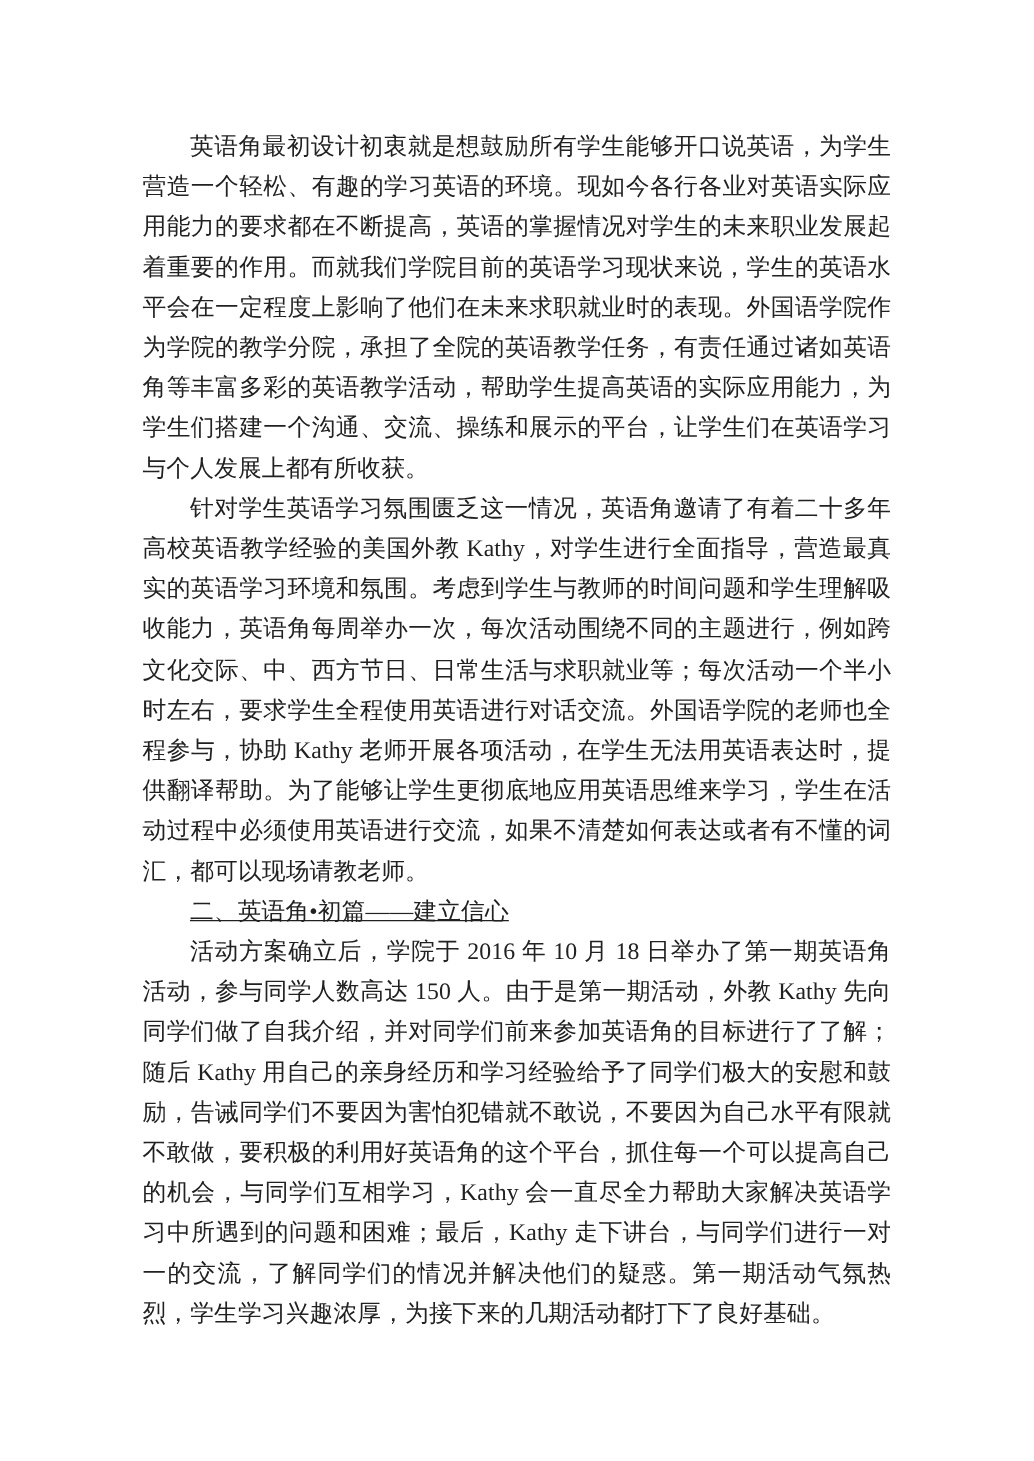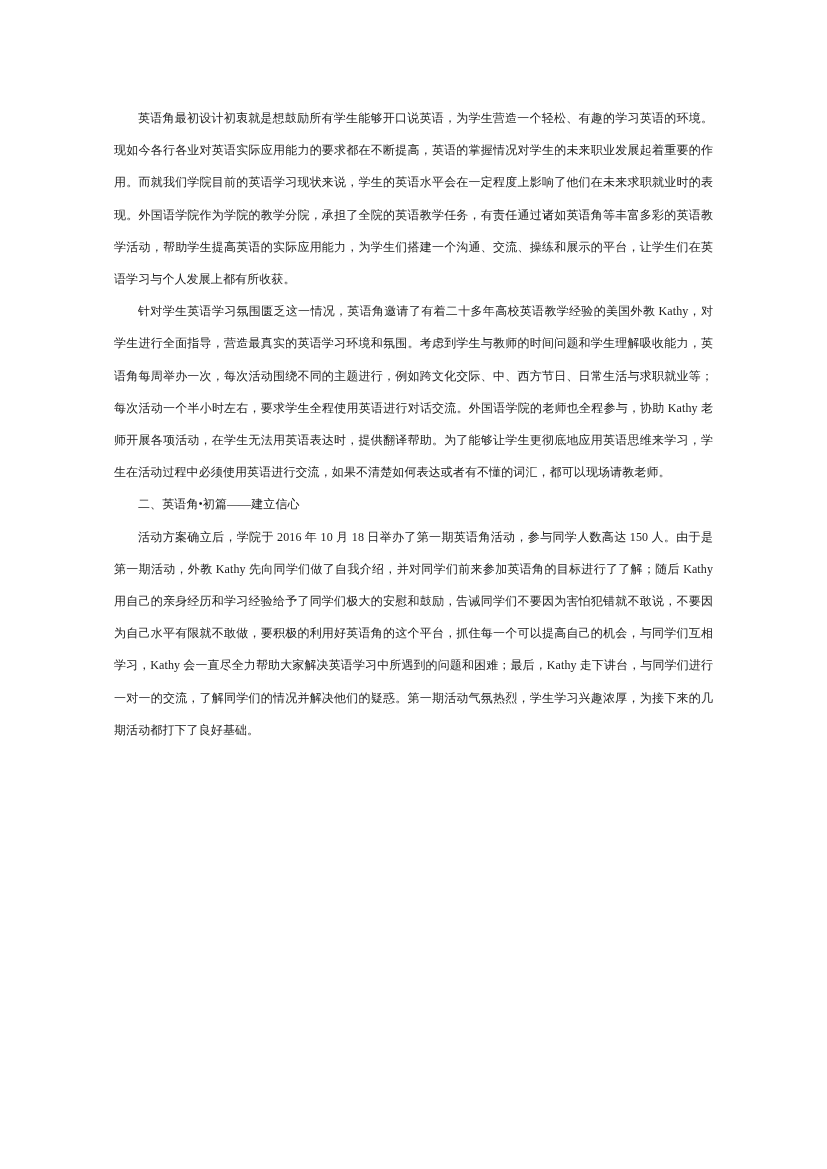--- a/index.html
+++ b/index.html
@@ -16,32 +16,33 @@
   }
   .page {
     box-sizing: border-box;
     width: 827px;
     height: 1169px;
     background: #ffffff;
     padding: 102px 114px 0 114px;
   }
   .doc-body p {
     margin: 0;
-    font-size: 12px;
+    font-size: 19px;
     line-height: 32.2px;
     color: #212121;
     text-align: justify;
     text-justify: inter-ideograph;
     text-align-last: left;
     text-indent: 2em;
     letter-spacing: 0.1px;
     word-break: break-all;
   }
   .doc-body p.heading {
     text-align: left;
+    text-decoration: underline;
   }
 </style>
 </head>
 <body>
 
 <div class="page">
   <div class="doc-body">
     <p>英语角最初设计初衷就是想鼓励所有学生能够开口说英语，为学生营造一个轻松、有趣的学习英语的环境。现如今各行各业对英语实际应用能力的要求都在不断提高，英语的掌握情况对学生的未来职业发展起着重要的作用。而就我们学院目前的英语学习现状来说，学生的英语水平会在一定程度上影响了他们在未来求职就业时的表现。外国语学院作为学院的教学分院，承担了全院的英语教学任务，有责任通过诸如英语角等丰富多彩的英语教学活动，帮助学生提高英语的实际应用能力，为学生们搭建一个沟通、交流、操练和展示的平台，让学生们在英语学习与个人发展上都有所收获。</p>
     <p>针对学生英语学习氛围匮乏这一情况，英语角邀请了有着二十多年高校英语教学经验的美国外教 Kathy，对学生进行全面指导，营造最真实的英语学习环境和氛围。考虑到学生与教师的时间问题和学生理解吸收能力，英语角每周举办一次，每次活动围绕不同的主题进行，例如跨文化交际、中、西方节日、日常生活与求职就业等；每次活动一个半小时左右，要求学生全程使用英语进行对话交流。外国语学院的老师也全程参与，协助 Kathy 老师开展各项活动，在学生无法用英语表达时，提供翻译帮助。为了能够让学生更彻底地应用英语思维来学习，学生在活动过程中必须使用英语进行交流，如果不清楚如何表达或者有不懂的词汇，都可以现场请教老师。</p>
     <p class="heading">二、英语角•初篇——建立信心</p>

